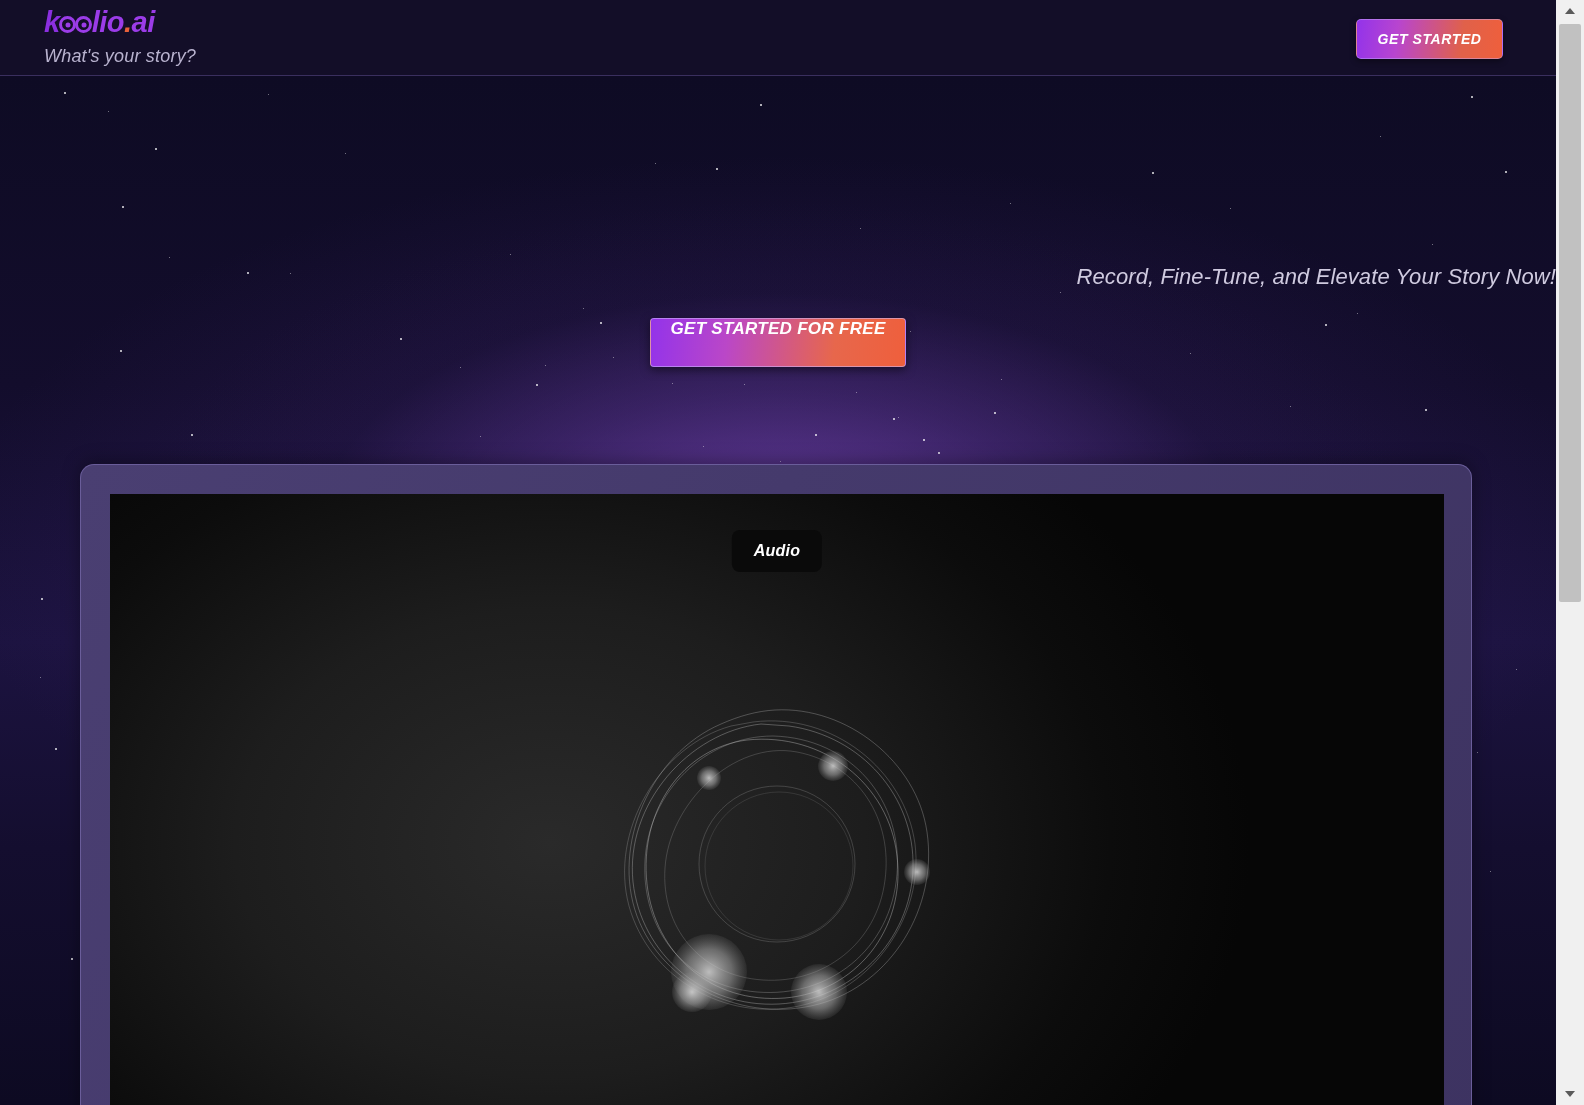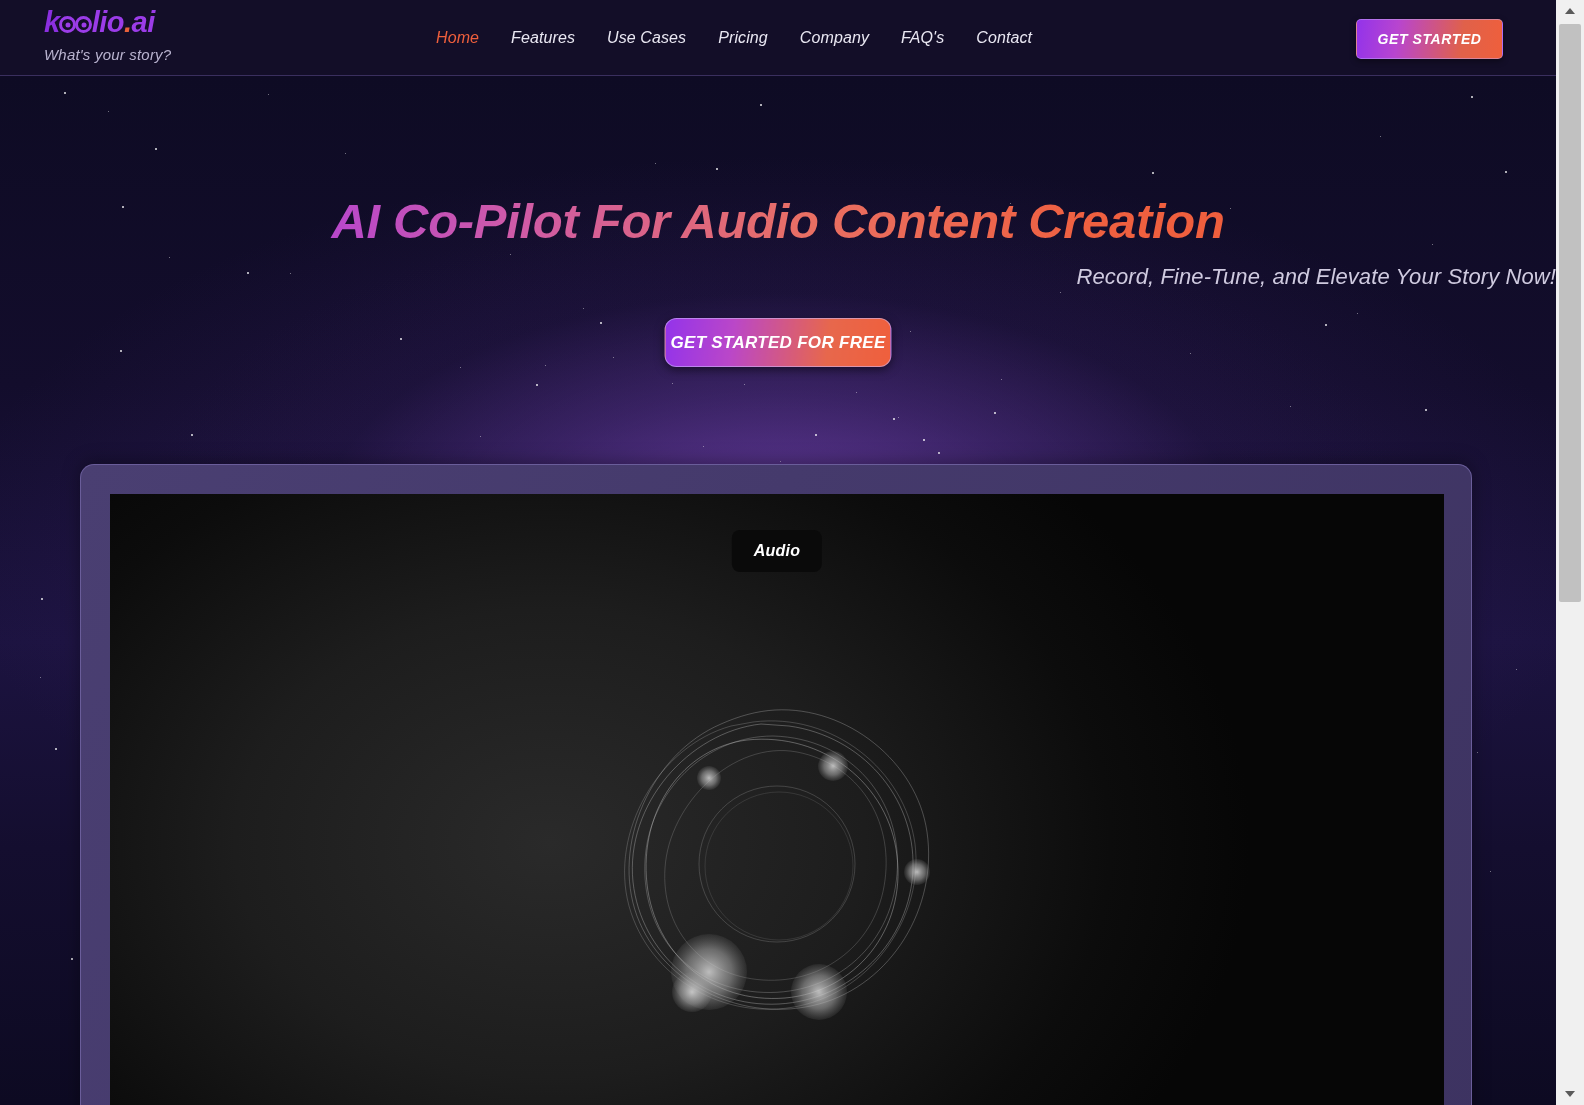--- a/index.html
+++ b/index.html
@@ -66,21 +66,21 @@
     content:"";
     position:absolute;
     left:50%; top:50%;
     transform:translate(-50%,-50%);
     width:5px; height:5px;
     border-radius:50%;
     background:#9b3ce8;
   }
   #logo-tagline {
     margin-top:6px;
-    font-size:15px;
+    font-size:18px;
     color:#b9b3cf;
     letter-spacing:0.2px;
   }
 
   #nav {
     position:absolute;
     left:420px; top:0;
     height:76px;
     display:flex; align-items:center;
     gap:0px;
@@ -152,26 +152,26 @@
     text-align:right;
     font-size:22px;
     color:#cfcadf;
     letter-spacing:0.1px;
   }
 
   #hero-cta {
     position:absolute;
     left:50%; top:242px;
     transform:translateX(-50%);
-    width:227px; height:49px;
-    border-radius:12px;
+    width:256px; height:49px;
+    border-radius:4px;
     background:linear-gradient(97deg,#9333ea 0%,#ba47c8 30%,#e7674c 72%,#ef5f3c 100%);
     border:1px solid rgba(205,190,255,0.55);
     box-shadow:0 3px 10px rgba(0,0,0,0.5);
-    display:flex; align-items:center; justify-content:center;
+    display:flex; align-items:flex-start; justify-content:center;
     cursor:pointer;
   }
   #hero-cta span {
     color:#fff;
     font-size:17px;
     font-weight:bold;
     letter-spacing:0.3px;
   }
 
   
@@ -260,29 +260,20 @@
 
     <div id="header">
 
       <div id="logo-block">
         <div id="logo-word">
           <span class="lg-k">k</span><span class="logo-eye"></span><span class="logo-eye"></span><span class="lg-rest">lio</span><span class="lg-dot">.</span><span class="lg-rest">ai</span>
         </div>
         <div id="logo-tagline">What's your story?</div>
       </div>
 
-      <nav id="nav">
-          <div class="nav-item active">Home</div>
-          <div class="nav-item">Features</div>
-          <div class="nav-item">Use Cases</div>
-          <div class="nav-item">Pricing</div>
-          <div class="nav-item">Company</div>
-          <div class="nav-item">FAQ's</div>
-          <div class="nav-item">Contact</div>
-        </nav>
 
       <div id="header-cta">
         <span>GET STARTED</span>
       </div>
 
     </div>
 
     <div id="hero">
 
       <div id="stars">
@@ -343,21 +334,20 @@
           <div class="star" style="left: 672px; top: 307px; width: 1px; height: 1px; opacity: 0.55;"></div>
           <div class="star" style="left: 703px; top: 370px; width: 1px; height: 1px; opacity: 0.55;"></div>
           <div class="star" style="left: 780px; top: 385px; width: 1px; height: 1px; opacity: 0.55;"></div>
           <div class="star" style="left: 860px; top: 152px; width: 1px; height: 1px; opacity: 0.55;"></div>
           <div class="star" style="left: 910px; top: 255px; width: 1px; height: 1px; opacity: 0.55;"></div>
           <div class="star" style="left: 1010px; top: 127px; width: 1px; height: 1px; opacity: 0.55;"></div>
           <div class="star" style="left: 1190px; top: 277px; width: 1px; height: 1px; opacity: 0.55;"></div>
           <div class="star" style="left: 1432px; top: 168px; width: 1px; height: 1px; opacity: 0.55;"></div>
         </div>
 
-      <h1 id="headline">AI Co-Pilot For Audio Content Creation</h1>
 
       <p id="subhead">Record, Fine-Tune, and Elevate Your Story Now!</p>
 
       <div id="hero-cta">
         <span>GET STARTED FOR FREE</span>
       </div>
 
       <div id="device">
         <div id="screen">
 

